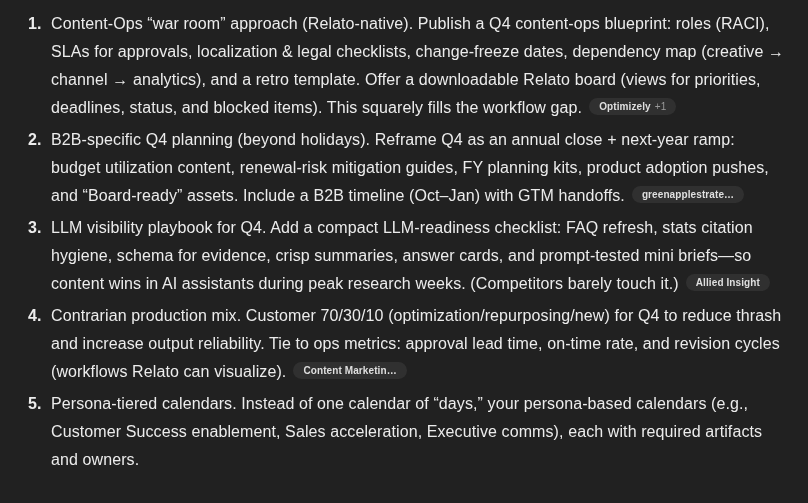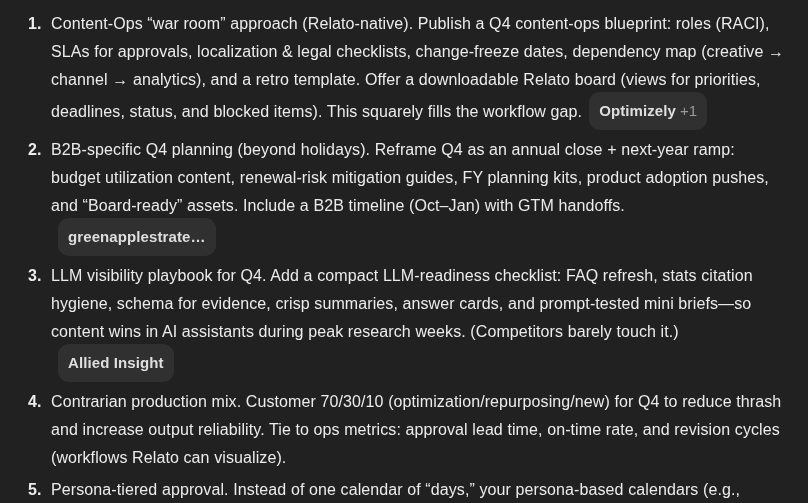--- a/index.html
+++ b/index.html
@@ -51,26 +51,26 @@
     font-size: 16px;
     line-height: 28px;
     color: #ececec;
     letter-spacing: 0.1px;
   }
   .seg-bold { font-weight: 400; }
   .badge {
     display: inline-flex;
     align-items: center;
     gap: 4px;
-    height: 38px;
+    height: 17px;
     padding: 0 10px;
     margin-left: 7px;
     border-radius: 11px;
     background: #303030;
-    font-size: 15px;
+    font-size: 10px;
     font-weight: 700;
     color: #dfdfdf;
     white-space: nowrap;
     vertical-align: middle;
     transform: translateY(-2px);
     cursor: pointer;
     letter-spacing: 0.1px;
   }
   .badge-suffix {
     color: #9a9a9a;
@@ -108,24 +108,27 @@
       <span class="seg-bold">LLM visibility playbook for Q4.</span><span class="seg-regular"> Add a compact </span><span class="seg-bold">LLM-readiness checklist</span><span class="seg-regular">: FAQ refresh, stats citation hygiene, schema for evidence, crisp summaries, answer cards, and prompt-tested mini briefs—so content wins in AI assistants during peak research weeks. (Competitors barely touch it.)</span><span class="badge">
         <span class="badge-label">Allied Insight</span>
 
       </span>
     </div>
   </li>
 
   <li class="opp-item">
     <span class="num">4.</span>
     <div class="item-body">
-      <span class="seg-bold">Contrarian production mix.</span><span class="seg-regular"> Customer </span><span class="seg-bold">70/30/10</span><span class="seg-regular"> (optimization/repurposing/new) for Q4 to reduce thrash and increase output reliability. Tie to ops metrics: approval lead time, on-time rate, and revision cycles (workflows Relato can visualize).</span>
+      <span class="seg-bold">Contrarian production mix.</span><span class="seg-regular"> Customer </span><span class="seg-bold">70/30/10</span><span class="seg-regular"> (optimization/repurposing/new) for Q4 to reduce thrash and increase output reliability. Tie to ops metrics: approval lead time, on-time rate, and revision cycles (workflows Relato can visualize).</span><span class="badge">
+        <span class="badge-label">Content Marketin…</span>
+
+      </span>
     </div>
   </li>
 
   <li class="opp-item">
     <span class="num">5.</span>
     <div class="item-body">
-      <span class="seg-bold">Persona-tiered approval.</span><span class="seg-regular"> Instead of one calendar of “days,” your </span><span class="seg-bold">persona-based calendars</span><span class="seg-regular"> (e.g., Customer Success enablement, Sales acceleration, Executive comms), each with required artifacts and owners.</span>
+      <span class="seg-bold">Persona-tiered calendars.</span><span class="seg-regular"> Instead of one calendar of “days,” your </span><span class="seg-bold">persona-based calendars</span><span class="seg-regular"> (e.g., Customer Success enablement, Sales acceleration, Executive comms), each with required artifacts and owners.</span>
     </div>
   </li>
 </ol>
 </div>
 
 </body></html>

